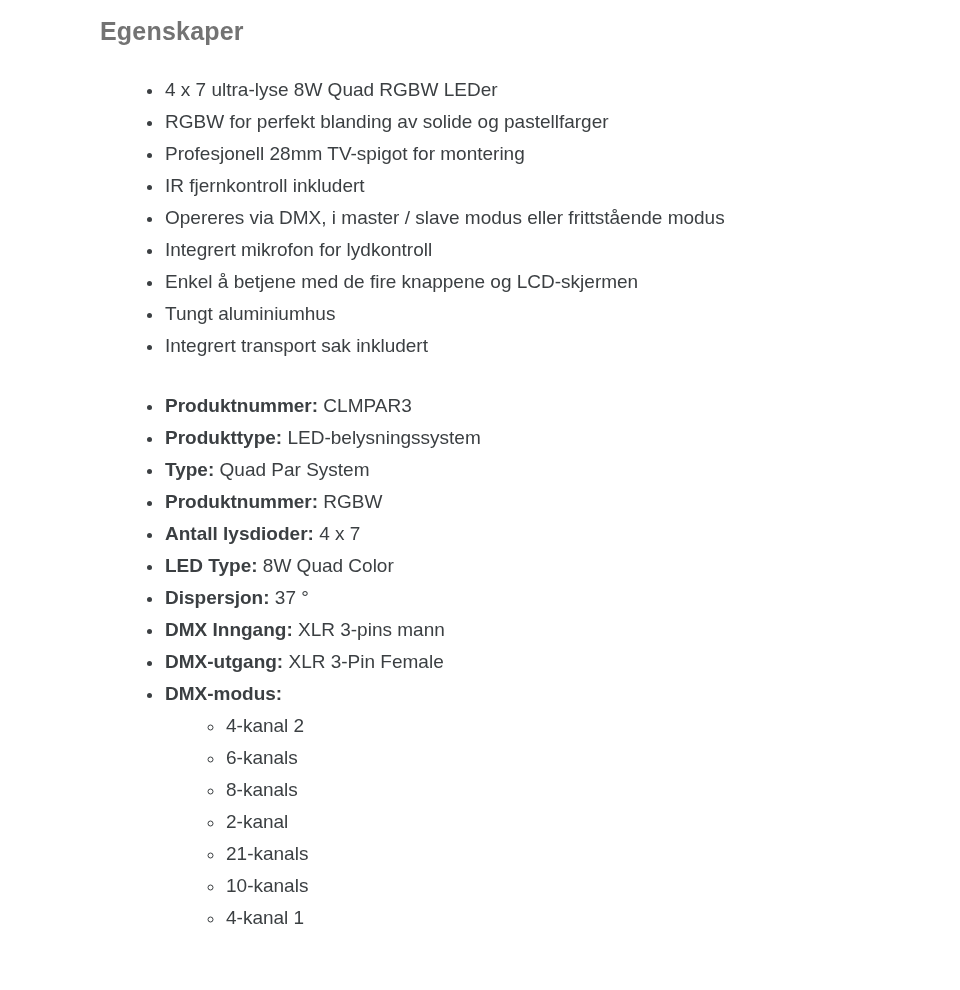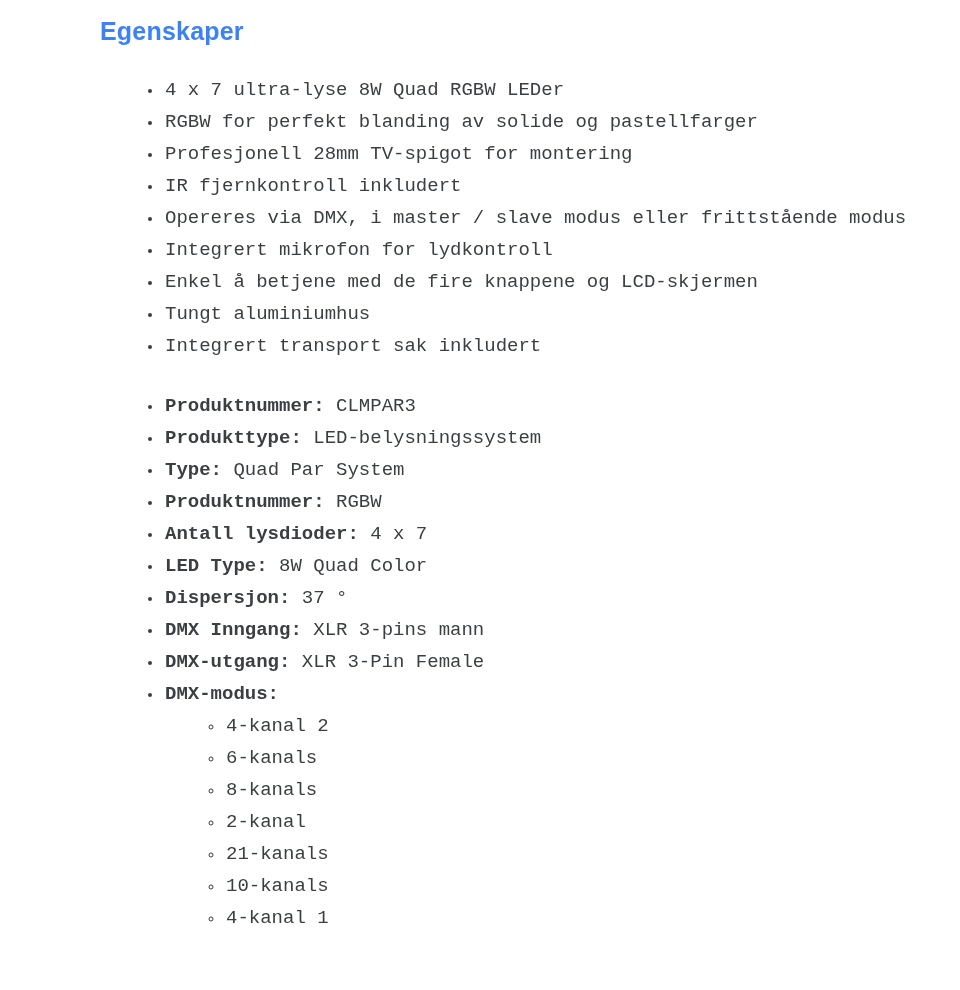--- a/index.html
+++ b/index.html
@@ -16,36 +16,35 @@
     color: #3b3f42;
   }
   .content {
     padding: 16px 40px 0 100px;
   }
   h2.section-heading {
     margin: 0;
     font-size: 25px;
     line-height: 30px;
     font-weight: bold;
-    color: #3b82f6;
+    color: #737373;
     letter-spacing: 0.2px;
   }
   h2.section-heading.second {
     margin-top: 28px;
   }
   ul.bullet-list {
     margin: 28px 0 0 0;
     padding: 0 0 0 63px;
     list-style: disc outside;
     font-size: 19px;
   }
   ul.bullet-list > li {
     line-height: 32px;
     padding-left: 2px;
-    font-family: Liberation Mono, monospace;
   }
   ul.bullet-list li::marker {
     color: #3b3f42;
     font-size: 16px;
   }
   ul.nested-list {
     margin: 0;
     padding: 0 0 0 59px;
     list-style: circle outside;
     font-size: 19px;

